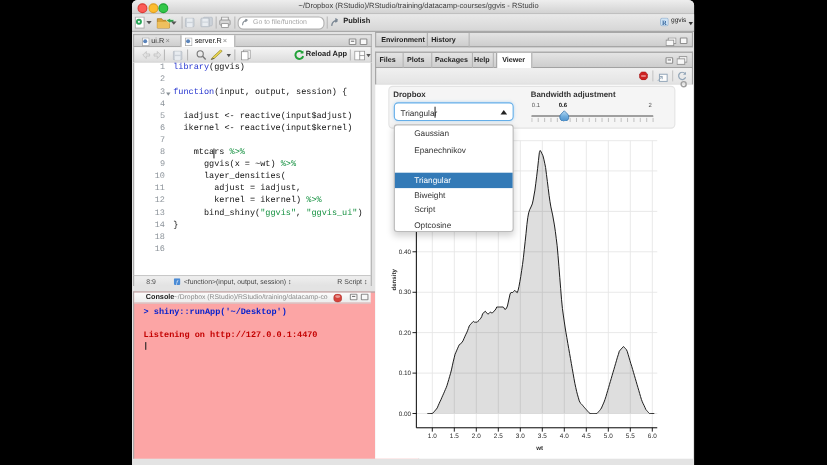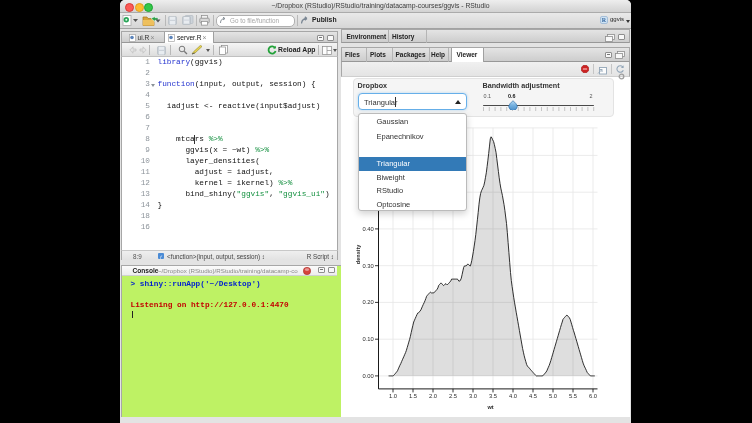--- a/index.html
+++ b/index.html
@@ -169,20 +169,21 @@
             <div class="ln" style="top:131.7px">13</div>
             <div class="ln" style="top:142.7px">14</div>
             <div class="ln" style="top:153.6px">18</div>
             <div class="ln" style="top:164.6px">16</div>
         <div class="abs" style="left:29px;top:26.5px;width:0;height:0;border-left:2.5px solid transparent;border-right:2.5px solid transparent;border-top:3.5px solid #8a9298;"></div>
       </div>
       <div id="code" class="abs" style="left:35.5px;top:0;width:180px;height:195px;color:#111;">
         <div class="cl" style="top:0.3px"><span class="kw">library</span>(ggvis)</div>
         <div class="cl" style="top:22.2px"><span class="kw">function</span>(input, output, session) {</div>
         <div class="cl" style="top:44.1px">&nbsp;&nbsp;iadjust &lt;- reactive(input$adjust)</div>
+        <div class="cl" style="top:55.1px">&nbsp;&nbsp;ikernel &lt;- reactive(input$kernel)</div>
         <div class="cl" style="top:77px">&nbsp;&nbsp;&nbsp;&nbsp;mtcars <span class="st">%&gt;%</span></div>
         <div class="cl" style="top:87.9px">&nbsp;&nbsp;&nbsp;&nbsp;&nbsp;&nbsp;ggvis(x = ~wt) <span class="st">%&gt;%</span></div>
         <div class="cl" style="top:98.9px">&nbsp;&nbsp;&nbsp;&nbsp;&nbsp;&nbsp;layer_densities(</div>
         <div class="cl" style="top:109.8px">&nbsp;&nbsp;&nbsp;&nbsp;&nbsp;&nbsp;&nbsp;&nbsp;adjust = iadjust,</div>
         <div class="cl" style="top:120.8px">&nbsp;&nbsp;&nbsp;&nbsp;&nbsp;&nbsp;&nbsp;&nbsp;kernel = ikernel) <span class="st">%&gt;%</span></div>
         <div class="cl" style="top:131.7px">&nbsp;&nbsp;&nbsp;&nbsp;&nbsp;&nbsp;bind_shiny(<span class="st">"ggvis"</span>, <span class="st">"ggvis_ui"</span>)</div>
         <div class="cl" style="top:142.7px">}</div>
       </div>
       <div class="abs" style="left:72px;top:78px;width:1px;height:9px;background:#333;"></div>
     </div>
@@ -191,21 +192,21 @@
       <span class="abs" style="left:11px;top:1.5px;font-size:6.3px;color:#555;">8:9</span>
       <svg class="abs" style="left:36px;top:1.5px" width="6" height="6">
             <rect width="6" height="6" rx="1" fill="#4b8bd5"></rect>
             <text x="3" y="5" font-size="5" fill="#fff" text-anchor="middle" font-family="Liberation Serif" font-style="italic">f</text>
           </svg>
       <span class="abs" style="left:45px;top:1.5px;font-size:6.3px;color:#444;">&lt;function&gt;(input, output, session) ↕</span>
       <span class="abs" style="left:160px;top:1.5px;width:52px;text-align:right;font-size:6.3px;color:#444;">R Script ↕</span>
     </div>
   </div>
 
-  <div id="conspane" class="abs" style="left:1px;top:264.5px;width:260px;height:152px;background:#bef264;border:1px solid #a7a7a7;border-bottom:none;box-sizing:border-box;">
+  <div id="conspane" class="abs" style="left:1px;top:264.5px;width:260px;height:152px;background:#fca5a5;border:1px solid #a7a7a7;border-bottom:none;box-sizing:border-box;">
     <div class="abs" style="left:0;top:0;width:214.5px;height:9.5px;background:linear-gradient(#fbfbfb,#ededed);border-bottom:1px solid #d0d0d0;">
       <span class="abs" style="left:10.5px;top:1.3px;font-size:6.6px;font-weight:bold;color:#222;">Console</span>
       <span class="abs" style="left:36px;top:1.7px;width:148px;font-size:6.2px;color:#8a8a8a;white-space:nowrap;overflow:hidden;">~/Dropbox (RStudio)/RStudio/training/datacamp-co</span>
       <svg class="abs" style="left:181px;top:1px" width="8" height="8" viewBox="0 0 8 8">
             <circle cx="4" cy="4" r="3.7" fill="#d5433c" stroke="#a32922" stroke-width="0.5"></circle>
             <ellipse cx="4" cy="2.6" rx="2.3" ry="1.3" fill="rgba(255,255,255,.45)"></ellipse>
           </svg>
       <div class="paneico" style="left:196px;top:1.5px;">
             <div style="margin:1.2px .8px;height:1px;background:#777"></div>
           </div>
@@ -387,21 +388,21 @@
               </linearGradient>
             </defs>
         <path d="M5,0.7 L7.9,3.6 A4.1,4.1 0 1 1 2.1,3.6 Z" fill="url(#hg)" stroke="#3572ac" stroke-width="0.7"></path>
       </svg>
 
       <div class="abs" style="left:17px;top:36.4px;width:109.5px;height:97.5px;background:#fff;border:1px solid #bbb;border-radius:3px;box-shadow:0 3px 7px rgba(0,0,0,.18);box-sizing:border-box;font-size:7.5px;color:#333;">
         <div class="dditem" style="top:1px">Gaussian</div>
         <div class="dditem" style="top:15.2px">Epanechnikov</div>
         <div class="dditem" style="top:42.6px;background:#337ab7;color:#fff;">Triangular</div>
         <div class="dditem" style="top:56.3px">Biweight</div>
-        <div class="dditem" style="top:70px">RStudio</div>
+        <div class="dditem" style="top:70px">Script</div>
         <div class="dditem" style="top:83.7px">Optcosine</div>
       </div>
 
       <svg class="abs" style="left:277px;top:-3.5px" width="7" height="7" viewBox="0 0 7 7">
             <circle cx="3.5" cy="3.5" r="2.3" fill="none" stroke="#a0a0a0" stroke-width="1.3"></circle>
           </svg>
     </div>
   </div>
 </div>
 </div>

